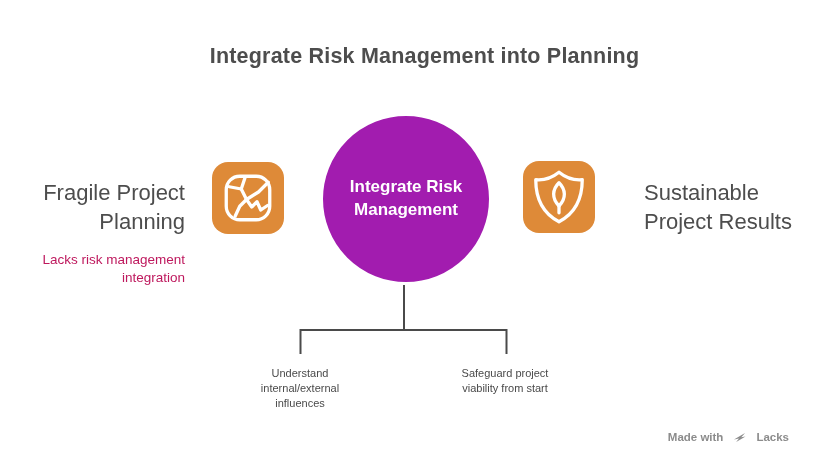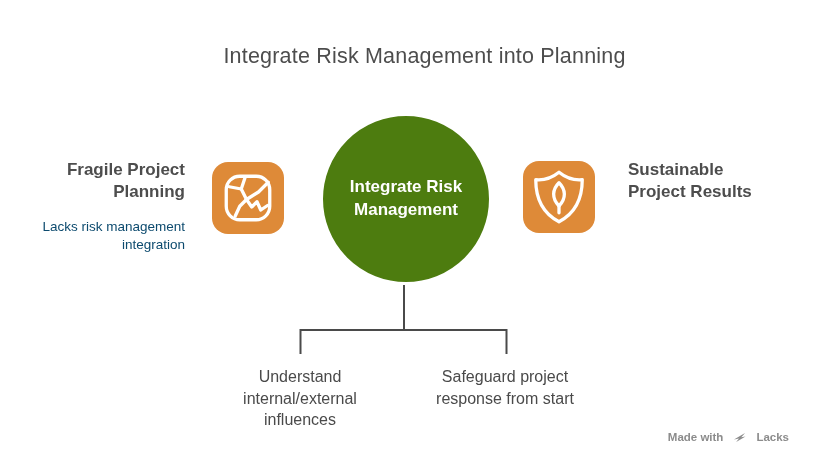--- a/index.html
+++ b/index.html
@@ -14,34 +14,34 @@
     overflow: hidden;
   }
 
   .page-title {
     position: absolute;
     top: 44px;
     left: 0;
     width: 100%;
     text-align: center;
     font-size: 21.5px;
-    font-weight: 400;
+    font-weight: 700;
     letter-spacing: 0.2px;
     color: #4d4d4d;
     padding-left: 36px;
   }
 
   .center-circle {
     position: absolute;
     left: 320px;
     top: 113px;
     width: 172px;
     height: 172px;
     border-radius: 50%;
-    background: #4d7c0f;
+    background: #a21caf;
     border: 3px solid #ffffff;
     display: flex;
     align-items: center;
     justify-content: center;
     text-align: center;
   }
   .center-circle .circle-label {
     color: #ffffff;
     font-size: 17px;
     font-weight: 700;
@@ -55,48 +55,49 @@
     height: 72px;
     background: #de8a38;
     border-radius: 16px;
   }
   .icon-tile svg { width: 100%; height: 100%; display: block; }
   .icon-left  { left: 212px; top: 162px; }
   .icon-right { left: 523px; top: 161px; }
 
   .side-block { position: absolute; top: 159px; }
   .side-left  { right: 628px; text-align: right; }
-  .side-right { left: 628px; text-align: left; }
+  .side-right { left: 644px; text-align: left; }
   .side-heading {
-    font-size: 17px;
-    font-weight: 700;
+    font-size: 22px;
+    font-weight: 400;
     color: #4d4d4d;
     line-height: 1.3;
     white-space: pre-line;
+    margin-top: 20px;
   }
   .side-desc {
     margin-top: 15px;
     font-size: 13.5px;
     font-weight: 500;
-    color: #0c4a6e;
+    color: #be185d;
     line-height: 1.32;
     white-space: pre-line;
   }
 
   .connectors {
     position: absolute;
     left: 0; top: 0;
     width: 813px; height: 468px;
     pointer-events: none;
   }
 
   .branch-label {
     position: absolute;
     text-align: center;
-    font-size: 16px;
+    font-size: 11px;
     font-weight: 500;
     color: #4a4a4a;
     line-height: 1.35;
     white-space: pre-line;
   }
   .branch-left  { left: 220px; top: 366px; width: 160px; }
   .branch-right { left: 424px; top: 366px; width: 162px; }
 
   .watermark {
     position: absolute;
@@ -159,21 +160,21 @@
 
   <div class="side-block side-right">
     <div class="side-heading">Sustainable
 Project Results</div>
   </div>
 
   <div class="branch-label branch-left">Understand
 internal/external
 influences</div>
   <div class="branch-label branch-right">Safeguard project
-response from start</div>
+viability from start</div>
 
   <div class="watermark">
     <span>Made with</span>
     <span>
       <svg width="13" height="13" viewBox="0 0 13 13" xmlns="http://www.w3.org/2000/svg">
         <path d="M1 9.5 L12 3 L8.3 7.2 L12.5 6.4 L3.2 12 L6 8.4 Z" fill="#8c8c8c"></path>
       </svg>
     </span>
     <span>Lacks</span>
   </div>

